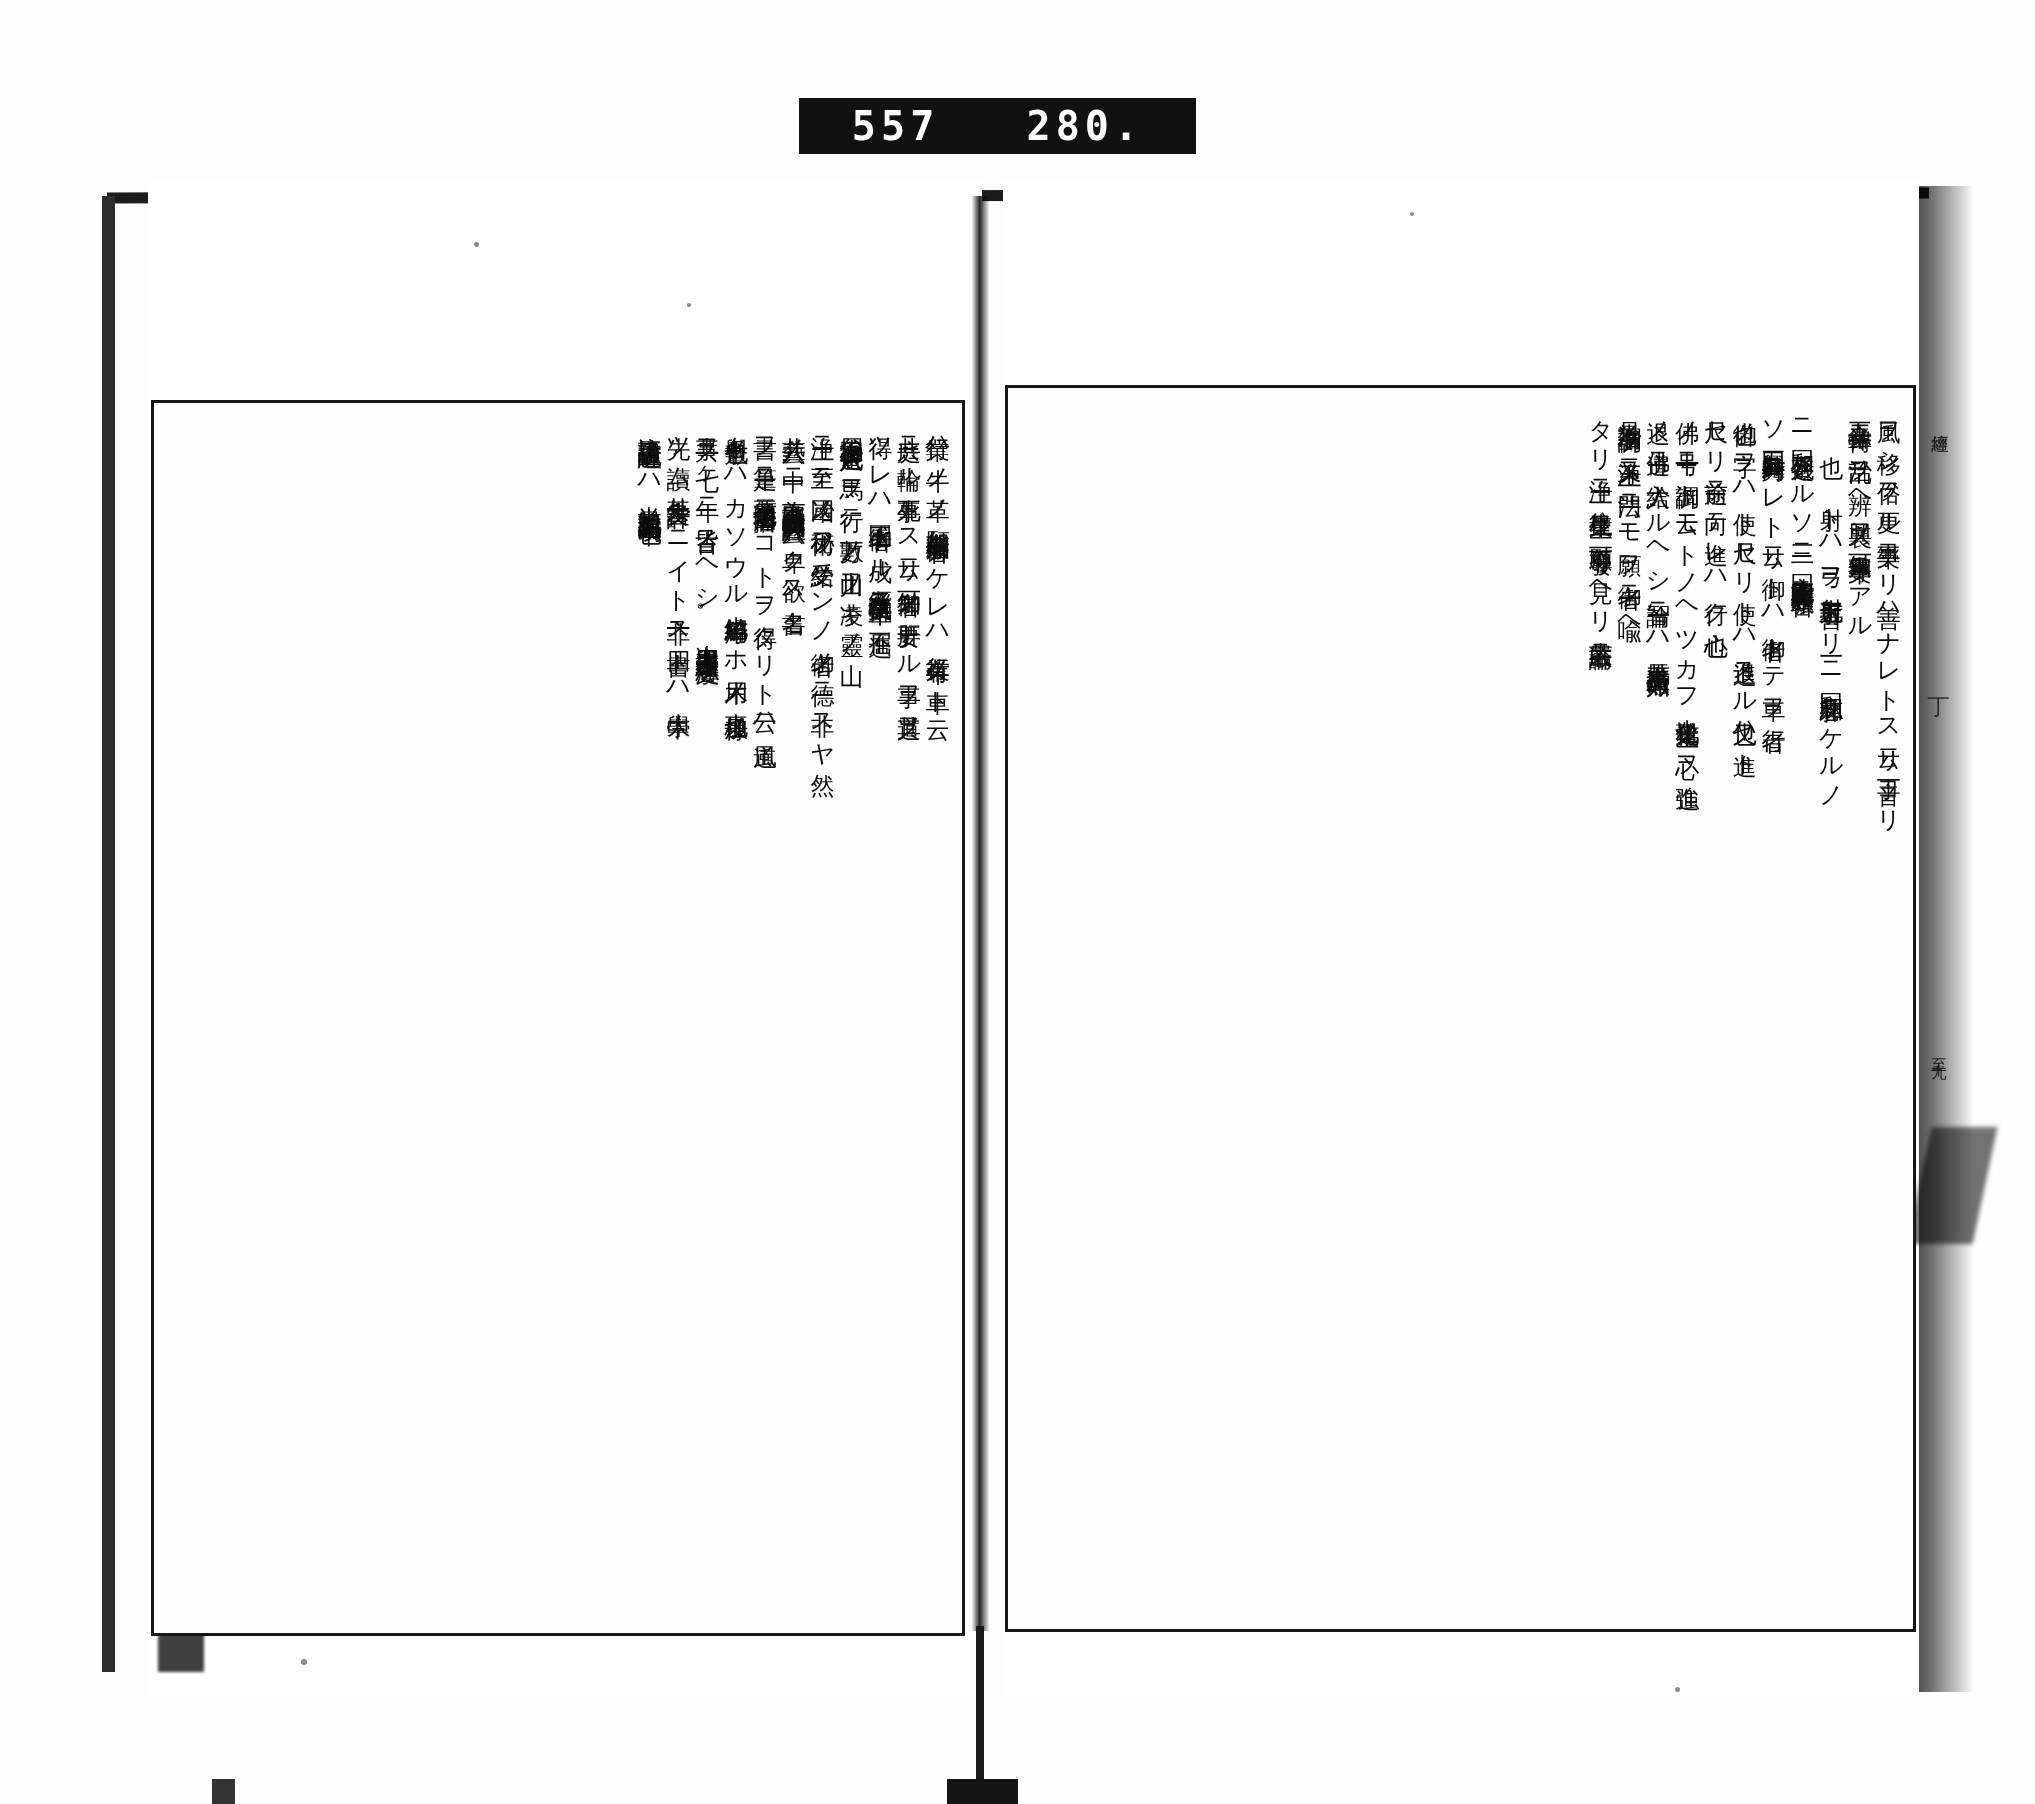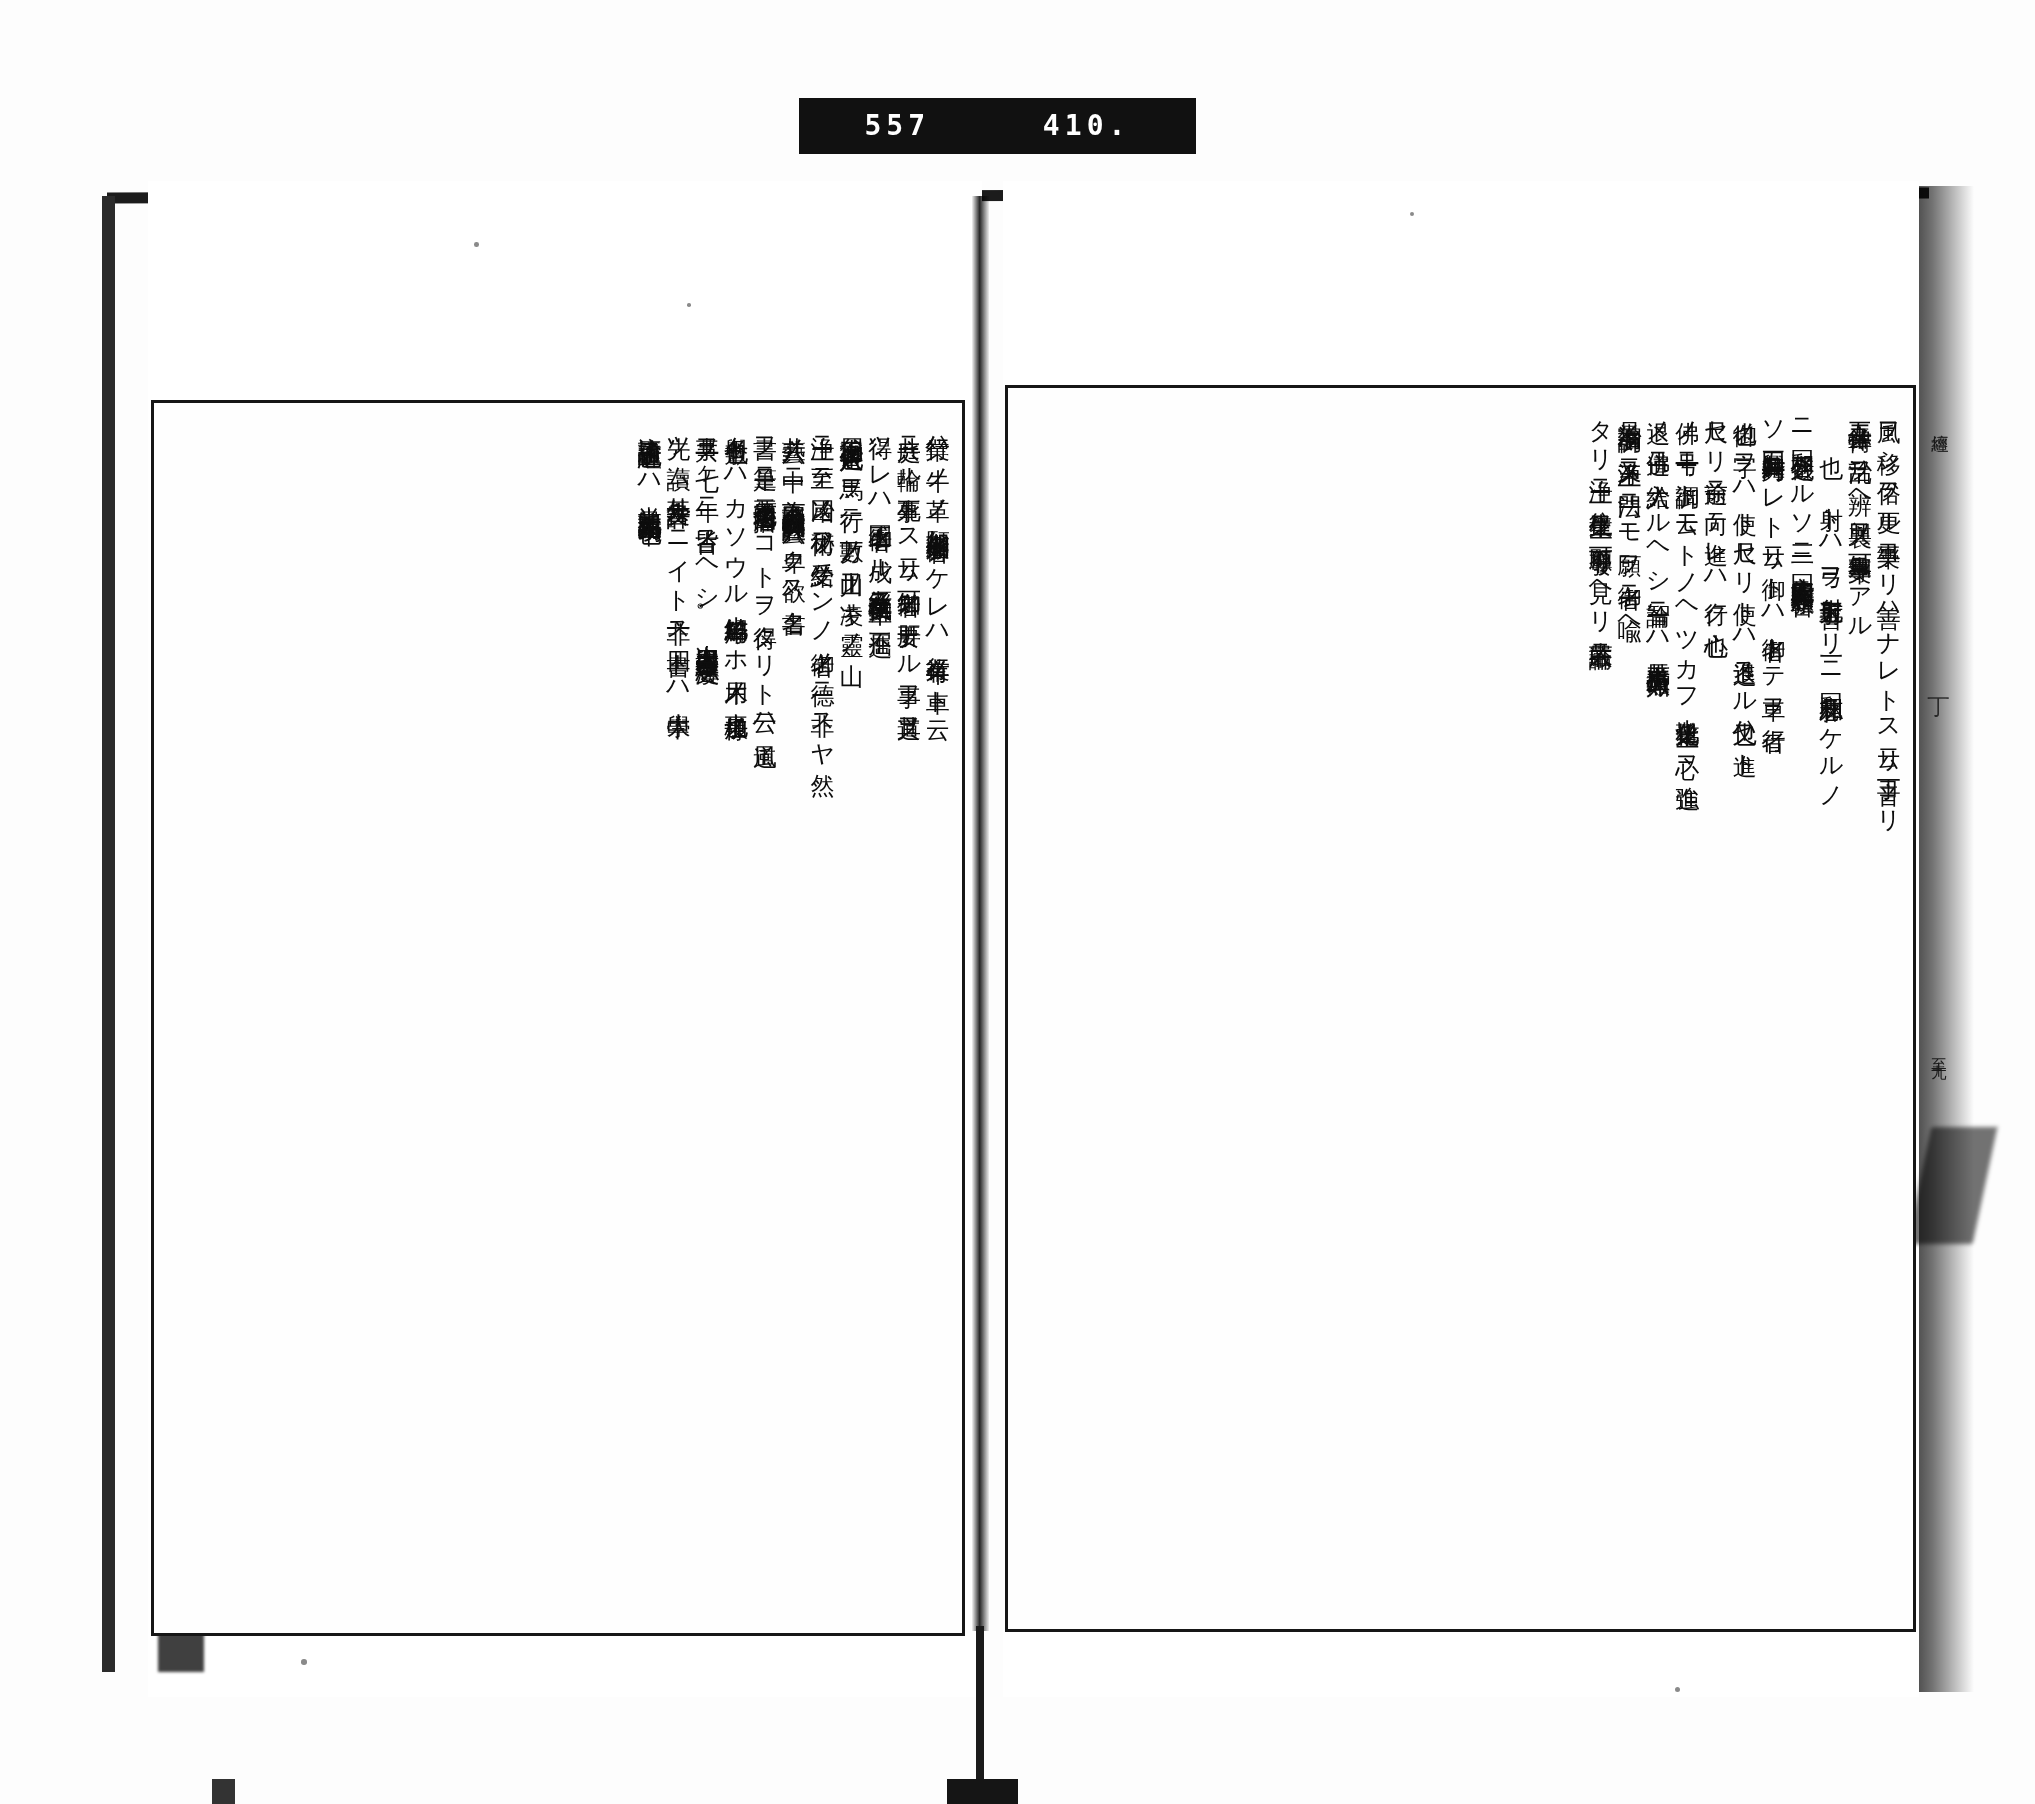--- a/index.html
+++ b/index.html
@@ -32,21 +32,21 @@
     background: #111111;
     display: flex;
     align-items: center;
     justify-content: space-around;
     padding: 0 9.2px;
     box-sizing: border-box;
   }
   .counter-num {
     color: #ffffff;
     font-family: "DejaVu Sans Mono", monospace;
-    font-size: 28px;
+    font-size: 40px;
     letter-spacing: 5.1px;
     font-weight: bold;
     line-height: 1;
   }
 
   
   .book {
     position: absolute;
     left: 87px;
     top: 181px;
@@ -184,21 +184,21 @@
     opacity: .55;
   }
 </style>
 </head>
 <body>
 
 <div class="film-bg"></div>
 
 <div class="counter-strip">
   <span class="counter-num">557</span>
-  <span class="counter-num">410.</span>
+  <span class="counter-num">280.</span>
 </div>
 
 <div class="book">
   <div class="edge-top"></div>
   <div class="edge-left"></div>
   <div class="edge-right-dark"></div>
 
   <div class="page-half page-left"></div>
   <div class="page-half page-right"></div>
 

